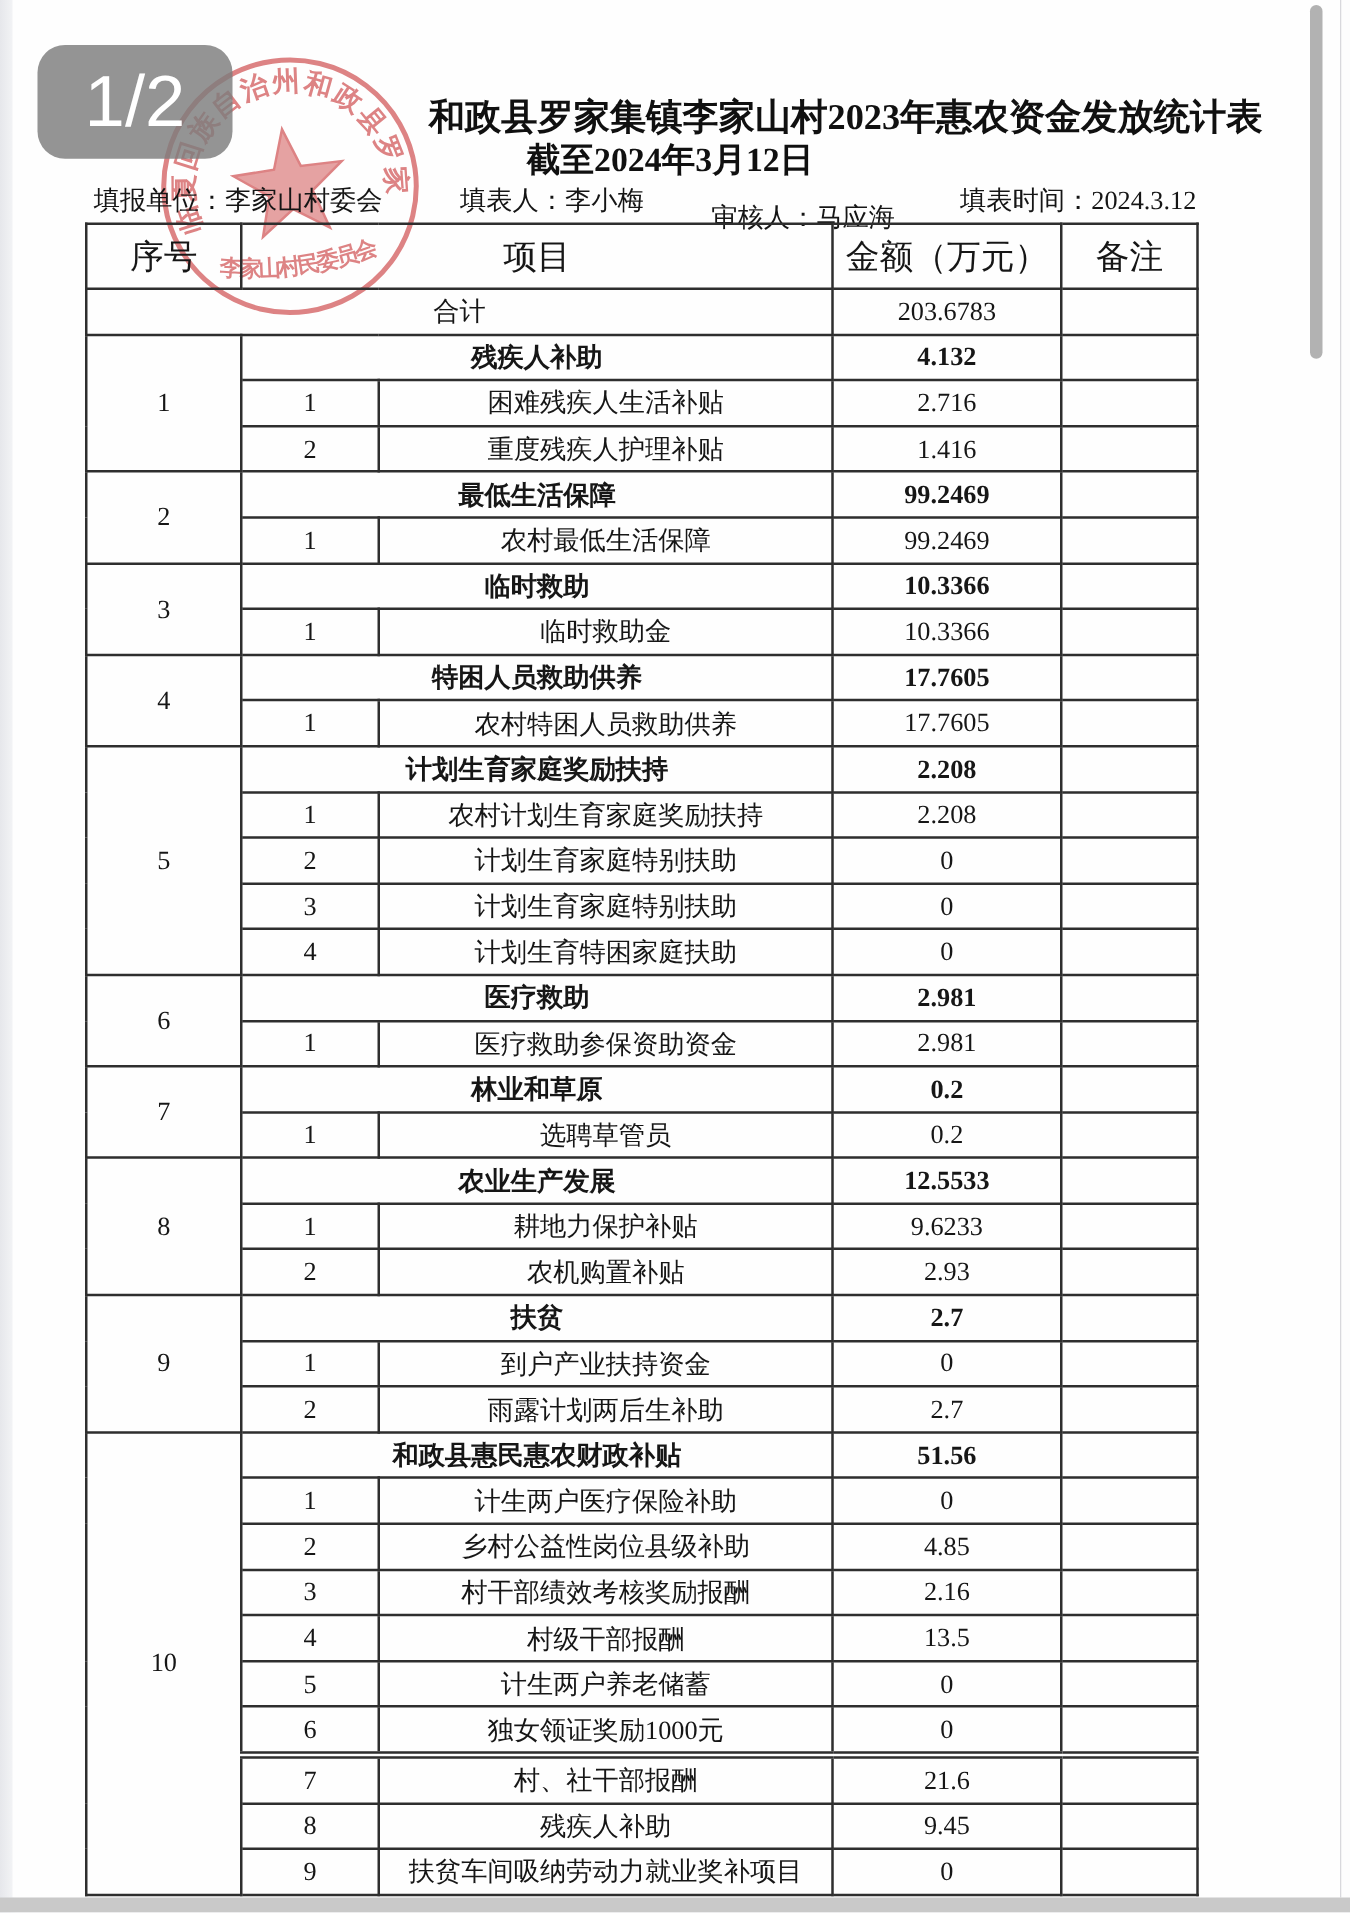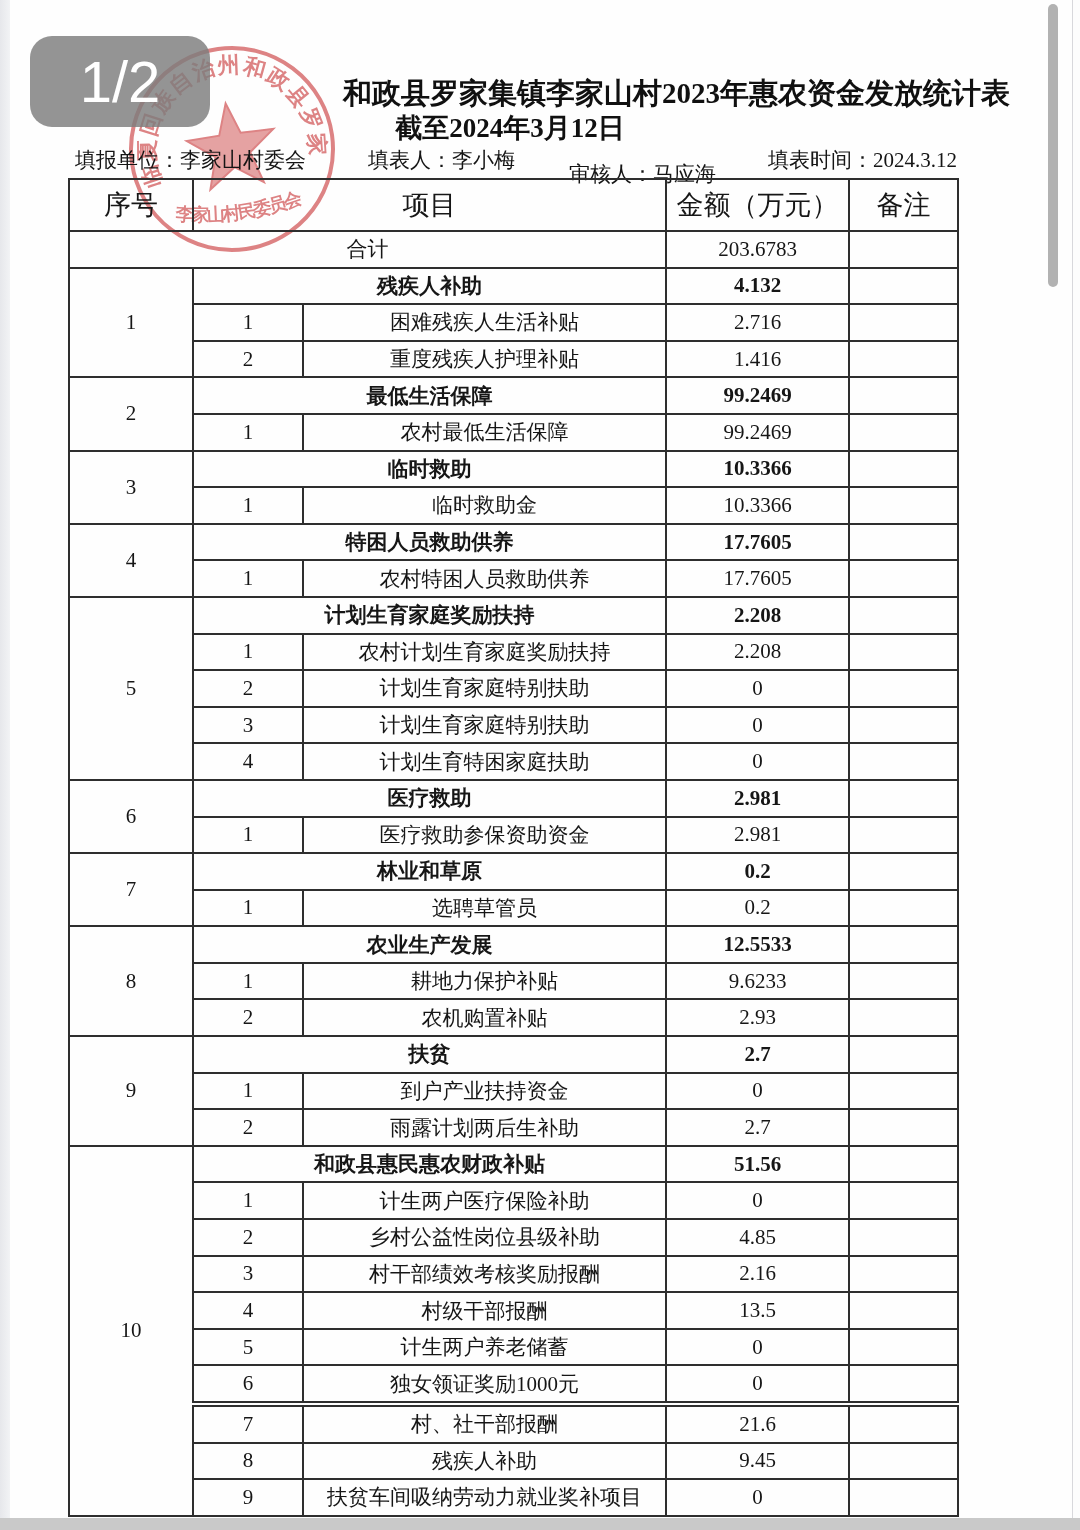--- a/index.html
+++ b/index.html
@@ -2,28 +2,28 @@
 <html><head>
 <meta charset="utf-8">
 <style>
   html,body{margin:0;padding:0;}
   body{width:1080px;height:1530px;overflow:hidden;background:#eef0f3;
        font-family:"Liberation Serif","DejaVu Serif",serif;}
   .screen{position:relative;width:1080px;height:1530px;background:linear-gradient(90deg,#e6e7eb 0,#f2f3f5 10px,#fdfdfd 14px);}
   .page{position:absolute;left:10px;top:0;width:1062px;height:1518px;background:#fefefe;
         border-right:1px solid #d8d8dc;}
   
-  .badge{position:absolute;left:30px;top:36px;width:180px;height:91px;border-radius:22px;
+  .badge{position:absolute;left:30px;top:36px;width:156px;height:91px;border-radius:22px;
          background:rgba(125,125,125,0.82);color:#fff;display:flex;align-items:center;justify-content:center;
          font-family:"Liberation Sans","DejaVu Sans",sans-serif;font-size:58px;z-index:5;}
   
   .stamp{position:absolute;left:92px;top:28px;z-index:2;opacity:0.62;}
   
   .title{position:absolute;left:0;top:74px;width:1000px;text-align:right;font-size:29px;font-weight:700;color:#101010;z-index:3;}
-  .subtitle{position:absolute;left:0;top:110px;width:1000px;text-align:center;font-size:27px;font-weight:700;color:#101010;z-index:3;}
+  .subtitle{position:absolute;left:0;top:110px;width:1000px;text-align:center;font-size:27px;font-weight:700;color:#101010;z-index:3;padding-left:26px;}
   .meta{position:absolute;left:0;top:146px;width:1052px;height:28px;font-size:21px;color:#151515;z-index:3;}
   .meta span{position:absolute;white-space:nowrap;}
   .m1{left:65px;} .m2{left:358px;text-align:right;} .m3{left:559px;margin-top:14px;} .m4{left:758px;}
   
   table{position:absolute;left:58px;top:178px;width:889px;border-collapse:collapse;table-layout:fixed;z-index:3;}
   th,td{border:2px solid #2e2e2e;padding:0;text-align:center;vertical-align:middle;
         color:#161616;white-space:nowrap;overflow:hidden;}
   th{height:50px;font-size:27px;font-weight:400;}
   td{height:34.6px;font-size:21px;}
   td.num{font-size:21px;}

